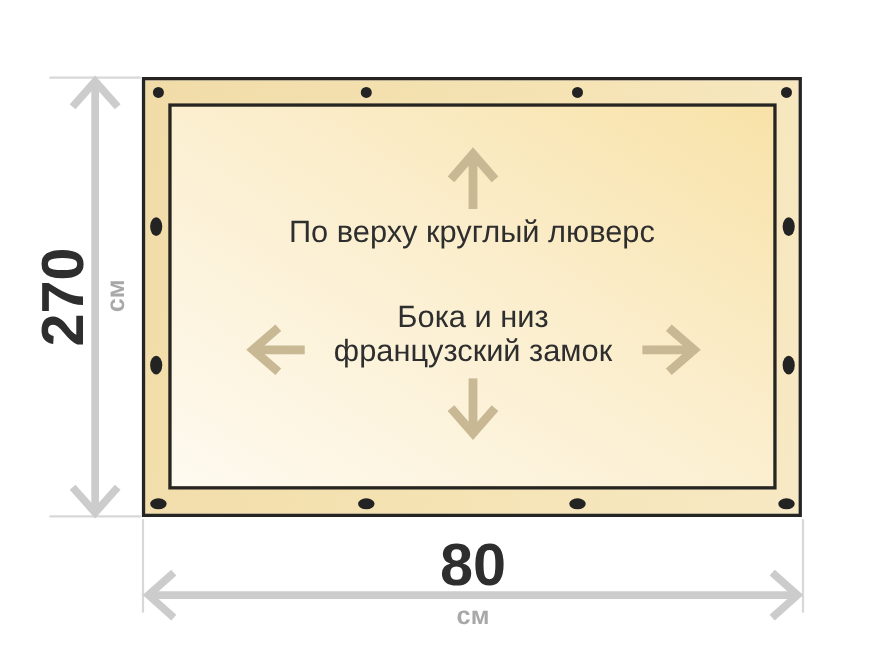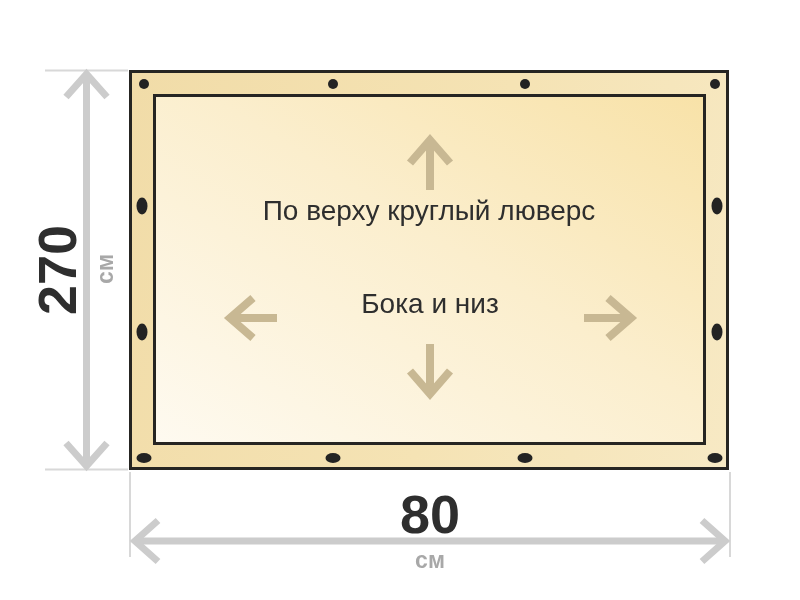--- a/index.html
+++ b/index.html
@@ -91,20 +91,21 @@
     <g>
       <path class="dir" d="M584 318 H628"></path>
       <path class="dir" d="M608 298 L631 318 L608 338"></path>
     </g>
   </svg>
 
   <div class="annotation" style="left:429px;top:211px;">По верху круглый люверс</div>
 
   <div class="annotation multi" style="left:430px;top:303px;">
     <div>Бока и низ</div>
+    <div>французский замок</div>
   </div>
 
   <div class="value rot" style="left:57px;top:270px;">270</div>
   <div class="unit rot" style="left:105px;top:269px;">см</div>
 
   <div class="value" style="left:430px;top:514px;">80</div>
   <div class="unit" style="left:430px;top:560px;">см</div>
 
 </div>
 

